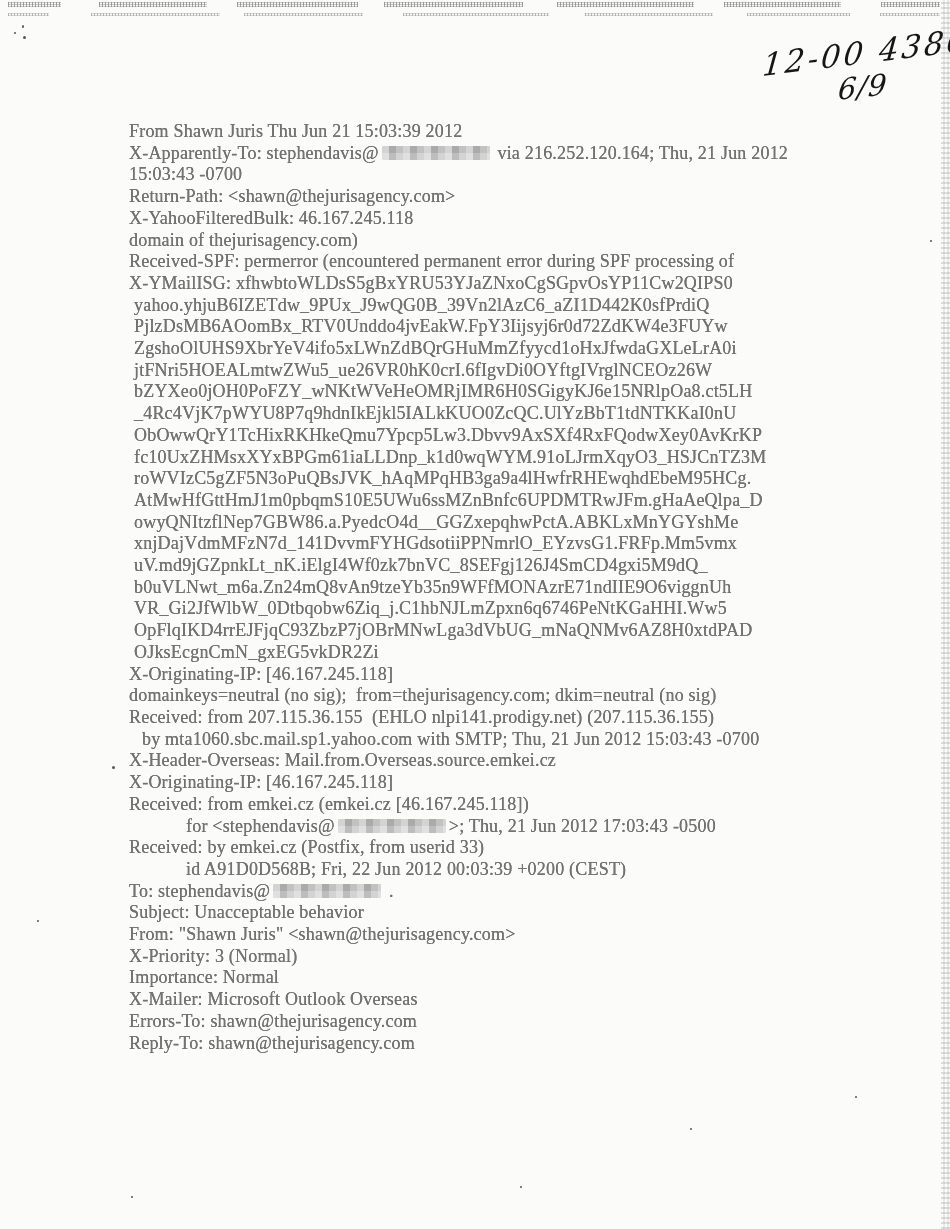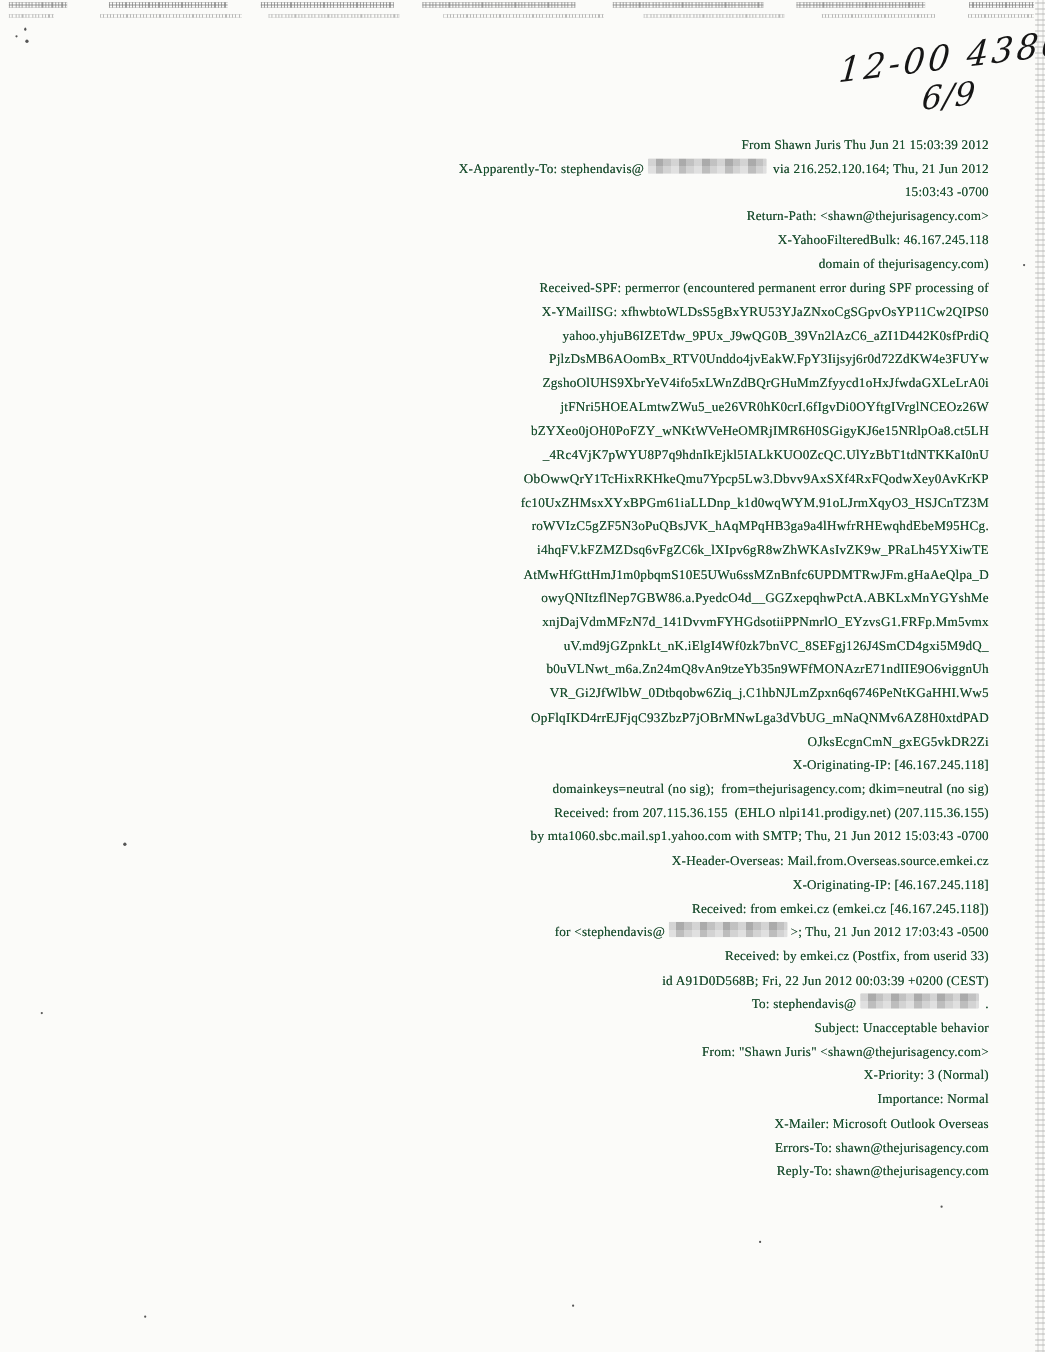--- a/index.html
+++ b/index.html
@@ -57,26 +57,25 @@
     transform:rotate(-7deg) skewX(-12deg);
   }
   .page-frac{
     left:838px;top:70px;font-size:29px;
     letter-spacing:1px;
     transform:rotate(-6deg) skewX(-10deg);
   }
   
   .email-block{
     position:absolute;left:129px;top:121px;width:770px;
-    color:#14532d;
-    font-size:12px;
+    color:#737373;
+    font-size:18px;
     line-height:21.7px;
     letter-spacing:.2px;
     text-shadow:0 0 .5px rgba(20,20,20,.65);
-    text-align:right;
   }
   .line{white-space:pre;}
   .ind1{padding-left:5px;}
   .ind2{padding-left:13px;}
   .ind3{padding-left:57px;}
   
   .redaction{
     display:inline-block;
     width:108px;height:14px;
     margin:0 3px;
@@ -138,21 +137,20 @@
       <div class="line">X-YMailISG: xfhwbtoWLDsS5gBxYRU53YJaZNxoCgSGpvOsYP11Cw2QIPS0</div>
       <div class="line ind1">yahoo.yhjuB6IZETdw_9PUx_J9wQG0B_39Vn2lAzC6_aZI1D442K0sfPrdiQ</div>
       <div class="line ind1">PjlzDsMB6AOomBx_RTV0Unddo4jvEakW.FpY3Iijsyj6r0d72ZdKW4e3FUYw</div>
       <div class="line ind1">ZgshoOlUHS9XbrYeV4ifo5xLWnZdBQrGHuMmZfyycd1oHxJfwdaGXLeLrA0i</div>
       <div class="line ind1">jtFNri5HOEALmtwZWu5_ue26VR0hK0crI.6fIgvDi0OYftgIVrglNCEOz26W</div>
       <div class="line ind1">bZYXeo0jOH0PoFZY_wNKtWVeHeOMRjIMR6H0SGigyKJ6e15NRlpOa8.ct5LH</div>
       <div class="line ind1">_4Rc4VjK7pWYU8P7q9hdnIkEjkl5IALkKUO0ZcQC.UlYzBbT1tdNTKKaI0nU</div>
       <div class="line ind1">ObOwwQrY1TcHixRKHkeQmu7Ypcp5Lw3.Dbvv9AxSXf4RxFQodwXey0AvKrKP</div>
       <div class="line ind1">fc10UxZHMsxXYxBPGm61iaLLDnp_k1d0wqWYM.91oLJrmXqyO3_HSJCnTZ3M</div>
       <div class="line ind1">roWVIzC5gZF5N3oPuQBsJVK_hAqMPqHB3ga9a4lHwfrRHEwqhdEbeM95HCg.</div>
-      <div class="line ind1">i4hqFV.kFZMZDsq6vFgZC6k_lXIpv6gR8wZhWKAsIvZK9w_PRaLh45YXiwTE</div>
       <div class="line ind1">AtMwHfGttHmJ1m0pbqmS10E5UWu6ssMZnBnfc6UPDMTRwJFm.gHaAeQlpa_D</div>
       <div class="line ind1">owyQNItzflNep7GBW86.a.PyedcO4d__GGZxepqhwPctA.ABKLxMnYGYshMe</div>
       <div class="line ind1">xnjDajVdmMFzN7d_141DvvmFYHGdsotiiPPNmrlO_EYzvsG1.FRFp.Mm5vmx</div>
       <div class="line ind1">uV.md9jGZpnkLt_nK.iElgI4Wf0zk7bnVC_8SEFgj126J4SmCD4gxi5M9dQ_</div>
       <div class="line ind1">b0uVLNwt_m6a.Zn24mQ8vAn9tzeYb35n9WFfMONAzrE71ndIIE9O6viggnUh</div>
       <div class="line ind1">VR_Gi2JfWlbW_0Dtbqobw6Ziq_j.C1hbNJLmZpxn6q6746PeNtKGaHHI.Ww5</div>
       <div class="line ind1">OpFlqIKD4rrEJFjqC93ZbzP7jOBrMNwLga3dVbUG_mNaQNMv6AZ8H0xtdPAD</div>
       <div class="line ind1">OJksEcgnCmN_gxEG5vkDR2Zi</div>
       <div class="line">X-Originating-IP: [46.167.245.118]</div>
       <div class="line">domainkeys=neutral (no sig);  from=thejurisagency.com; dkim=neutral (no sig)</div>

